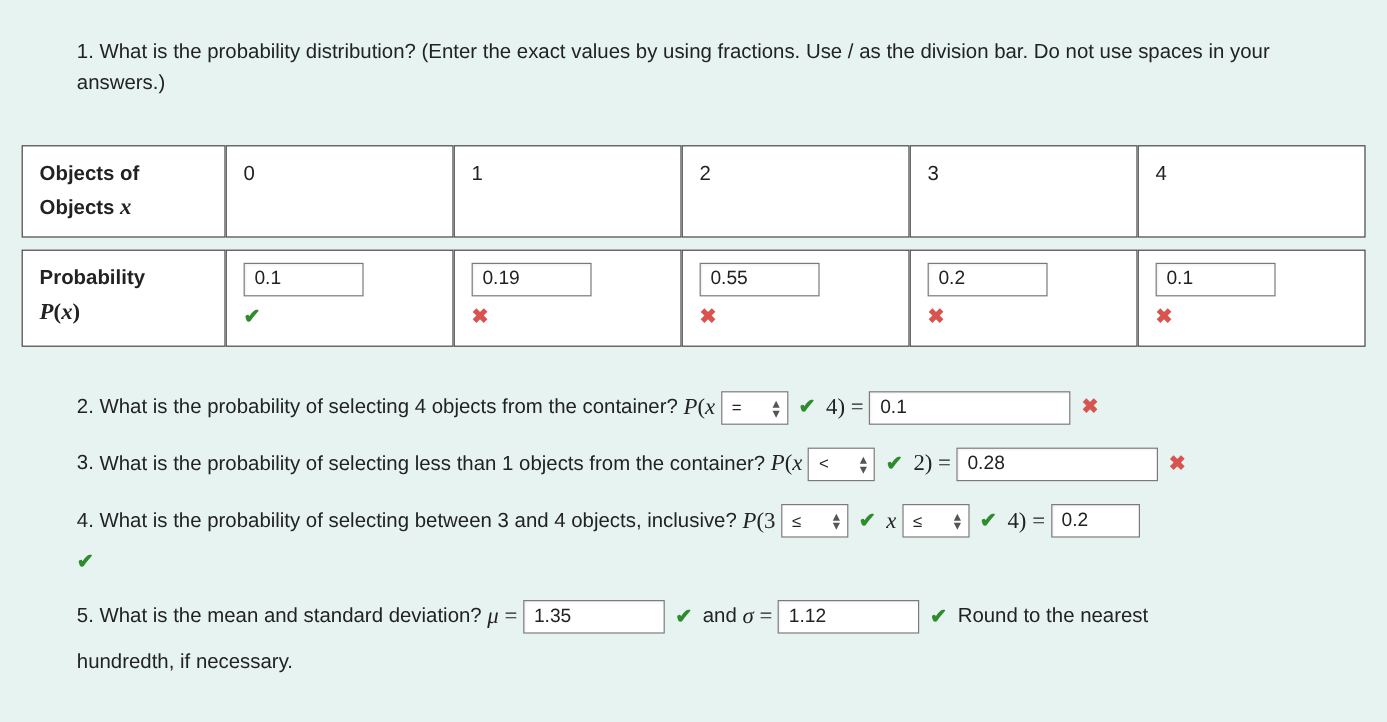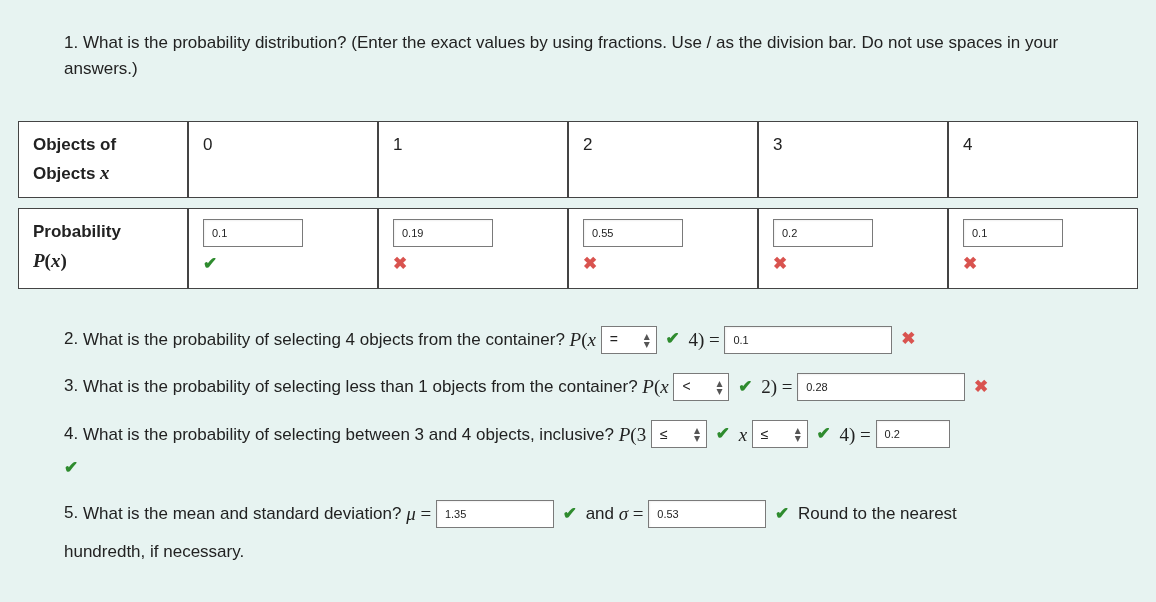--- a/index.html
+++ b/index.html
@@ -33,21 +33,21 @@
 .math-it{font-family:"Times New Roman",serif;font-style:italic;font-size:19px}
 .math-rm{font-family:"Times New Roman",serif;font-size:19px}
 .ival{
   display:inline-block;
   width:82px;
   height:26px;
   line-height:26px;
   padding:0 8px;
   border:1px solid #7a7a7a;
   background:#fff;
-  font-size:11px;
+  font-size:16px;
   text-align:left;
   box-shadow:inset 1px 1px 2px rgba(0,0,0,.06);
 }
 .ival.wide{width:150px}
 .ival.med{width:100px}
 .ival.sm{width:56px}
 .chk{color:#2e8b2e;font-weight:bold}
 .crs{color:#d9534f;font-weight:bold}
 .below{display:block;margin-top:4px}
 .sel{
@@ -181,19 +181,19 @@
 <span class="tick-alone">✔</span>
 
 <p class="line" style="margin-top:18px;margin-bottom:10px">
   <span class="num">5.</span>
   <span class="seg">What is the mean and standard deviation?</span>
   <span class="seg math-it">μ</span><span class="seg math-rm"> = </span>
   <span class="ival med seg">1.35</span>
   <span class="ck-inline">✔</span>
   <span class="seg">and</span>
   <span class="seg math-it">σ</span><span class="seg math-rm"> = </span>
-  <span class="ival med seg">0.53</span>
+  <span class="ival med seg">1.12</span>
   <span class="ck-inline">✔</span>
   <span class="seg">Round to the nearest</span>
 </p>
 <p class="line" style="margin-top:0">
   <span>hundredth, if necessary.</span>
 </p>
 
 </body></html>

